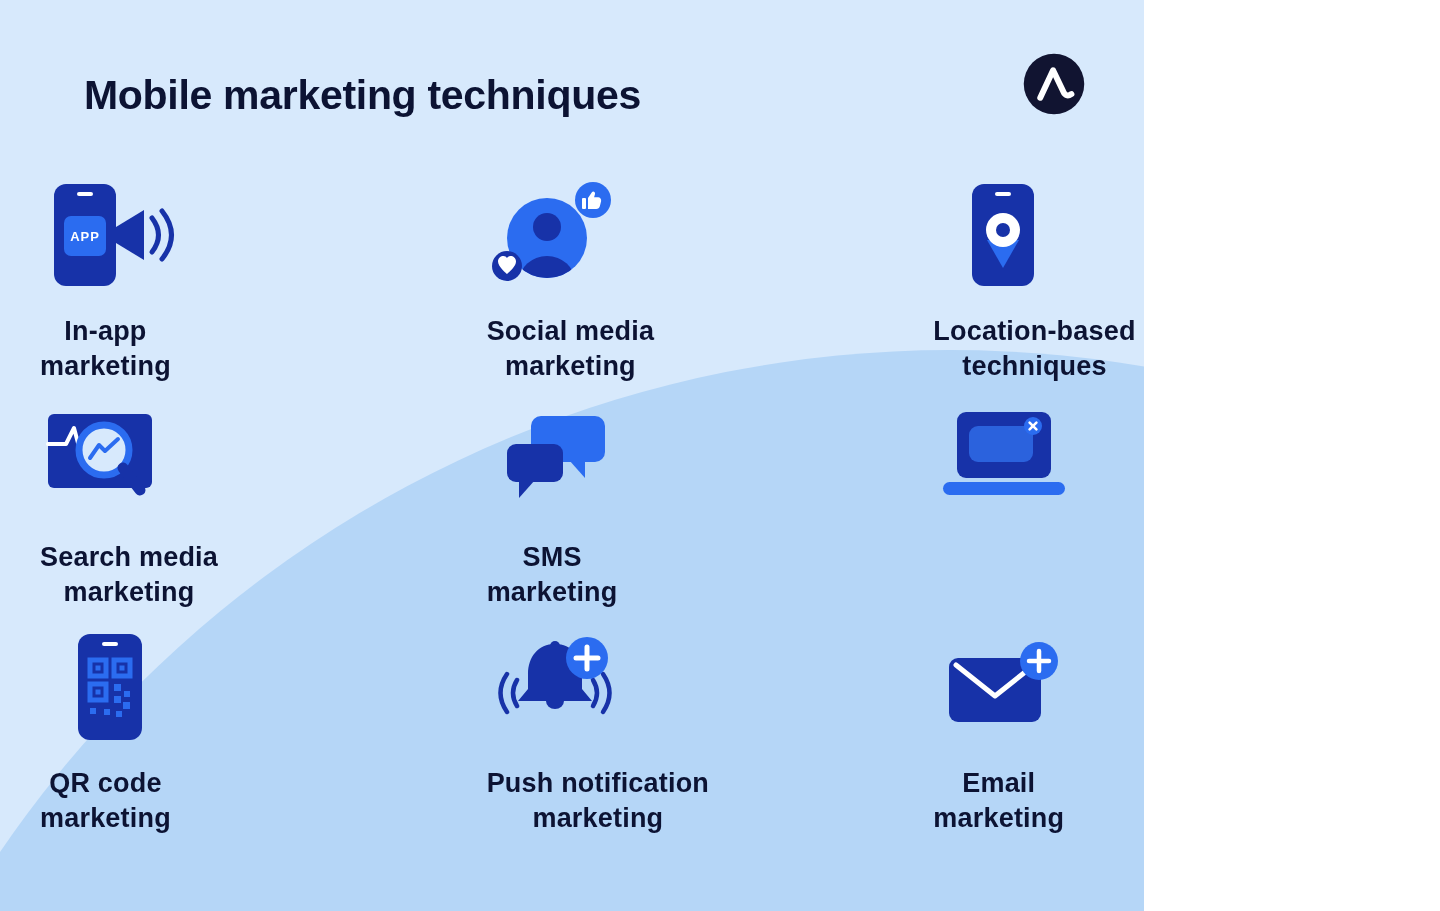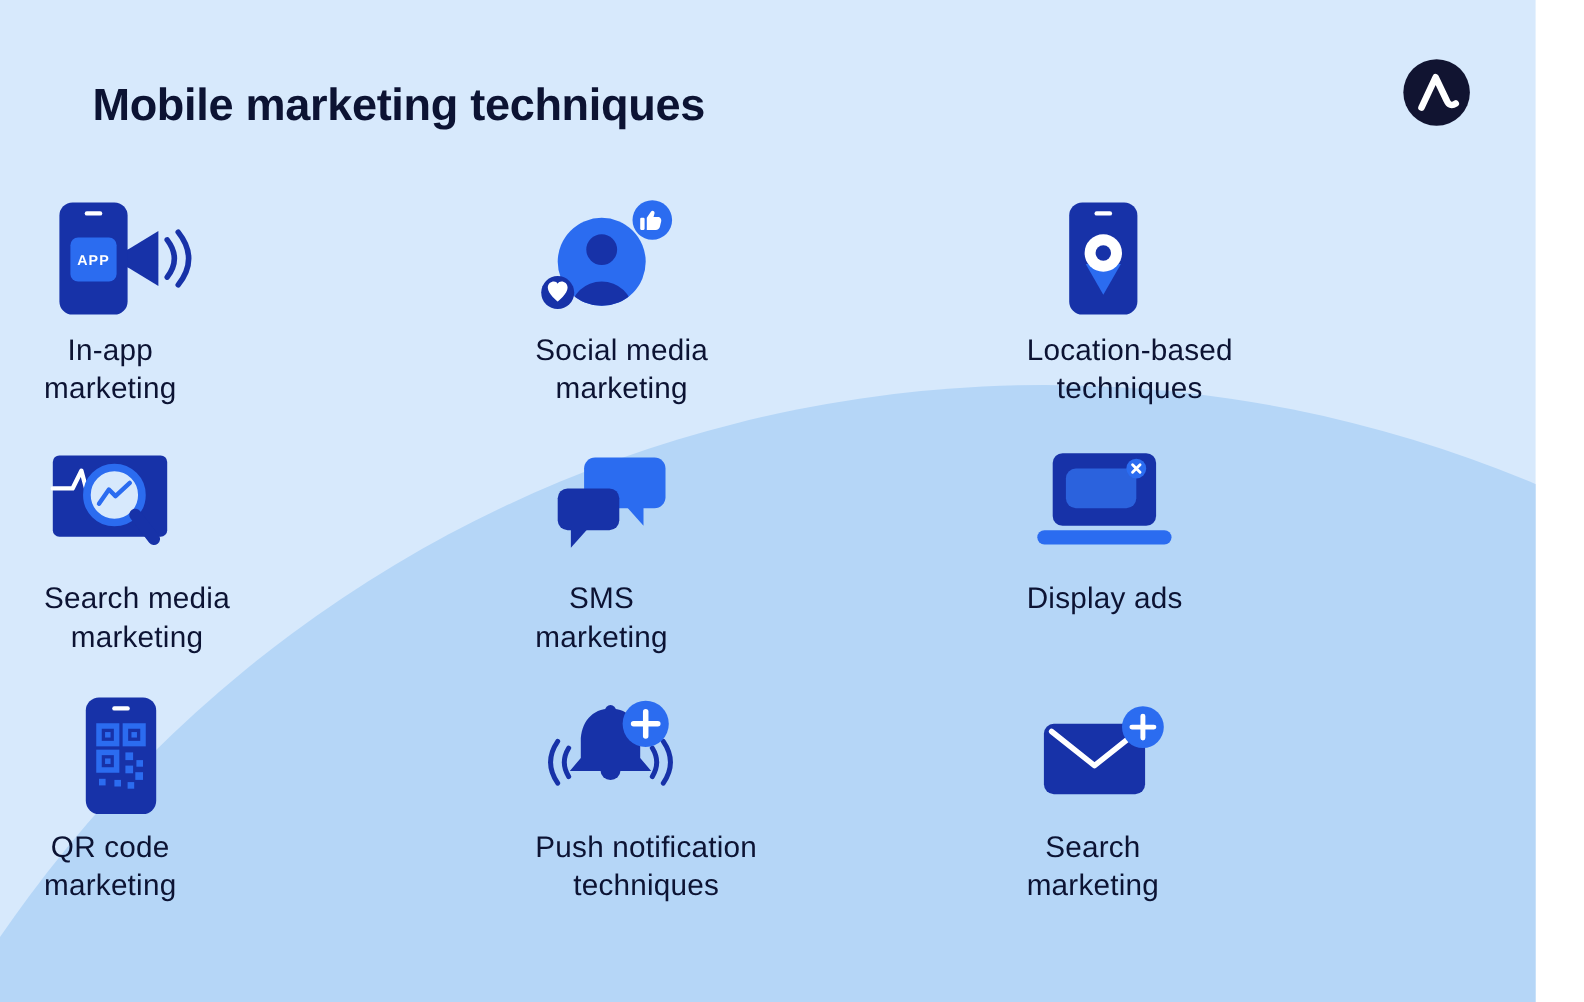--- a/index.html
+++ b/index.html
@@ -2,31 +2,31 @@
 <html style="--bg: #d7e9fc; --circle: #b5d6f7; --dark: #1732a8; --bright: #2b6cf0; --panel: #2b62dd; --text: #0c1333; --logo: #111431;"><head>
 <meta charset="utf-8">
 <style>
   :root{
     --bg:#d7e9fc; --circle:#b5d6f7; --dark:#1732a8; --bright:#2b6cf0;
     --panel:#2b62dd; --text:#0c1333; --logo:#111431;
   }
   *{box-sizing:border-box;}
   html,body{margin:0;padding:0;}
   body{font-family:"Liberation Sans",sans-serif;background:#fff;}
-  .canvas{position:relative;width:1396px;height:911px;background:var(--bg);overflow:hidden;}
+  .canvas{position:relative;width:1144px;height:911px;background:var(--bg);overflow:hidden;}
   .bg-circle{position:absolute;left:-200px;top:350px;width:2300px;height:2300px;
     border-radius:50%;background:var(--circle);}
   .title{position:absolute;left:84px;top:72px;margin:0;font-size:41px;font-weight:800;
     color:var(--text);letter-spacing:-0.3px;z-index:2;}
   .logo{position:absolute;top:51px;right:57px;z-index:2;line-height:0;}
   .grid{position:absolute;left:40px;top:178px;width:1340px;z-index:1;
     display:grid;grid-template-columns:repeat(3,1fr);grid-auto-rows:226px;justify-items:center;}
   .cell{display:flex;flex-direction:column;align-items:flex-start;width:100%;}
   .icon-wrap{height:112px;display:flex;align-items:flex-end;justify-content:center;line-height:0;}
-  .label{margin-top:11px;font-size:27px;font-weight:400;line-height:1.3;text-align:center;
+  .label{margin-top:24px;font-size:27px;font-weight:700;line-height:1.3;text-align:center;
     color:var(--text);white-space:pre-line;letter-spacing:0.2px;}
   
   .f-dark{fill:var(--dark);} .f-bright{fill:var(--bright);} .f-white{fill:#fff;}
   .f-bg{fill:var(--bg);} .f-panel{fill:var(--panel);}
   .s-dark{stroke:var(--dark);} .s-bright{stroke:var(--bright);} .s-white{stroke:#fff;}
   .arc{fill:none;stroke-width:5;stroke-linecap:round;}
   .arc2{fill:none;stroke-width:4.5;stroke-linecap:round;}
   .pl{fill:none;stroke-width:4;stroke-linecap:round;stroke-linejoin:round;}
   .lens{stroke-width:7;}
   .xw{stroke-width:2.6;stroke-linecap:round;}
@@ -140,21 +140,20 @@
       <div class="icon-wrap">
         <svg viewBox="0 0 140 110" width="140" height="110">
           <rect class="f-dark" x="24" y="6" width="94" height="66" rx="9"></rect>
           <rect class="f-panel" x="36" y="20" width="64" height="36" rx="9"></rect>
           <circle class="f-bright" cx="100" cy="20" r="9"></circle>
           <line class="s-white xw" x1="96.6" y1="16.6" x2="103.4" y2="23.4"></line>
           <line class="s-white xw" x1="103.4" y1="16.6" x2="96.6" y2="23.4"></line>
           <rect class="f-bright" x="10" y="76" width="122" height="13" rx="6.5"></rect>
         </svg>
       </div>
-      <div class="label">Display ads</div>
     </div>
 
     <div class="cell">
       <div class="icon-wrap">
         <svg viewBox="0 0 140 110" width="140" height="110">
           <rect class="f-dark" x="38" y="2" width="64" height="106" rx="12"></rect>
           <rect class="f-white" x="62" y="10" width="16" height="4" rx="2"></rect>
           <g class="s-bright qr-f">
             <rect x="50" y="28" width="16" height="16"></rect>
             <rect x="74" y="28" width="16" height="16"></rect>
@@ -187,31 +186,31 @@
           <path class="s-dark arc2" d="M30 48 q-8 13 0 26"></path>
           <path class="s-dark arc2" d="M20 42 q-13 19 0 38"></path>
           <path class="s-dark arc2" d="M106 48 q8 13 0 26"></path>
           <path class="s-dark arc2" d="M116 42 q13 19 0 38"></path>
           <circle class="f-bright" cx="100" cy="26" r="21"></circle>
           <line class="s-white plw" x1="89" y1="26" x2="111" y2="26"></line>
           <line class="s-white plw" x1="100" y1="15" x2="100" y2="37"></line>
         </svg>
       </div>
       <div class="label">Push notification
-techniques</div>
+marketing</div>
     </div>
 
     <div class="cell">
       <div class="icon-wrap">
         <svg viewBox="0 0 140 110" width="140" height="110">
           <rect class="f-dark" x="16" y="26" width="92" height="64" rx="9"></rect>
           <polyline class="s-white flap" points="23,33 62,64 101,33"></polyline>
           <circle class="f-bright" cx="106" cy="29" r="19"></circle>
           <line class="s-white plw2" x1="96" y1="29" x2="116" y2="29"></line>
           <line class="s-white plw2" x1="106" y1="19" x2="106" y2="39"></line>
         </svg>
       </div>
-      <div class="label">Search
+      <div class="label">Email
 marketing</div>
     </div>
 
   </div>
 </div>
 
 </body></html>

